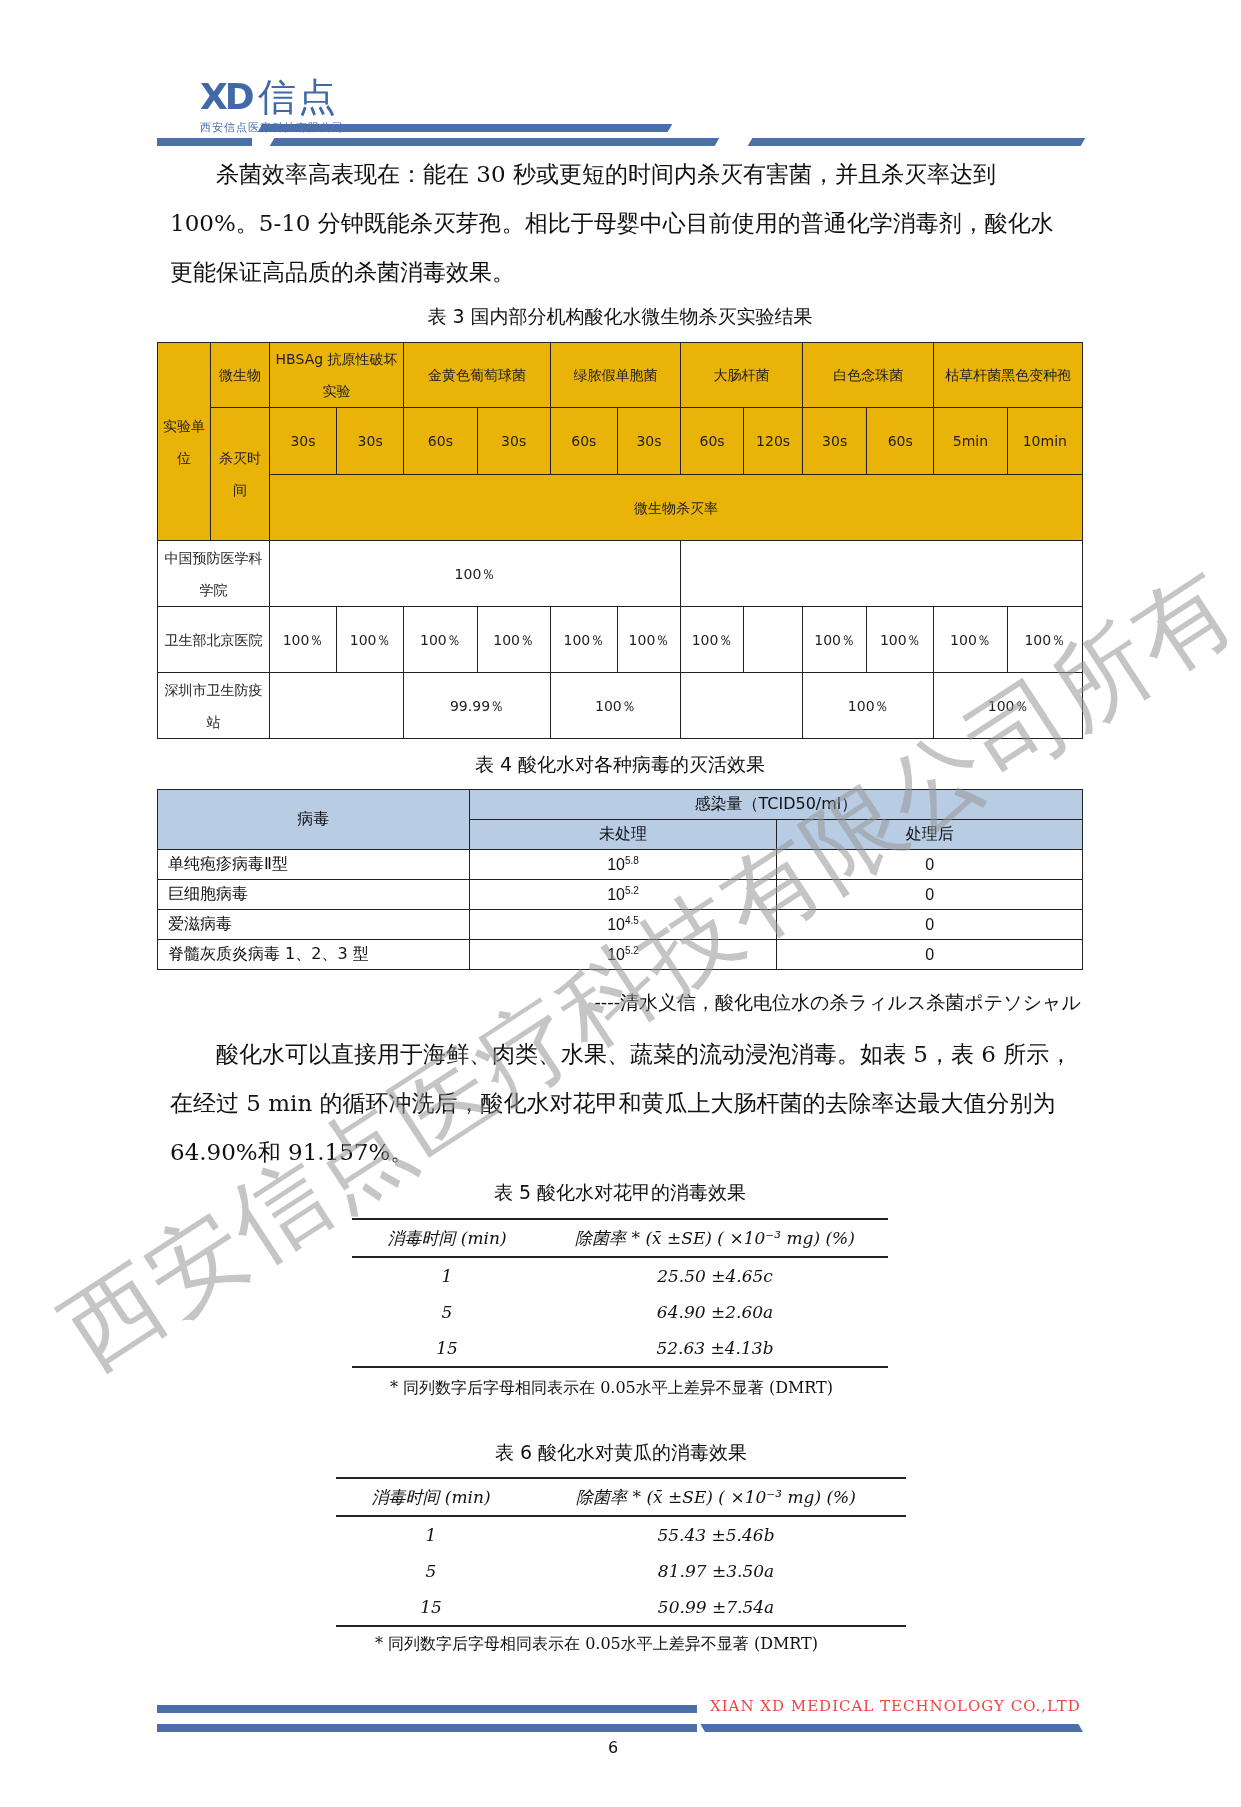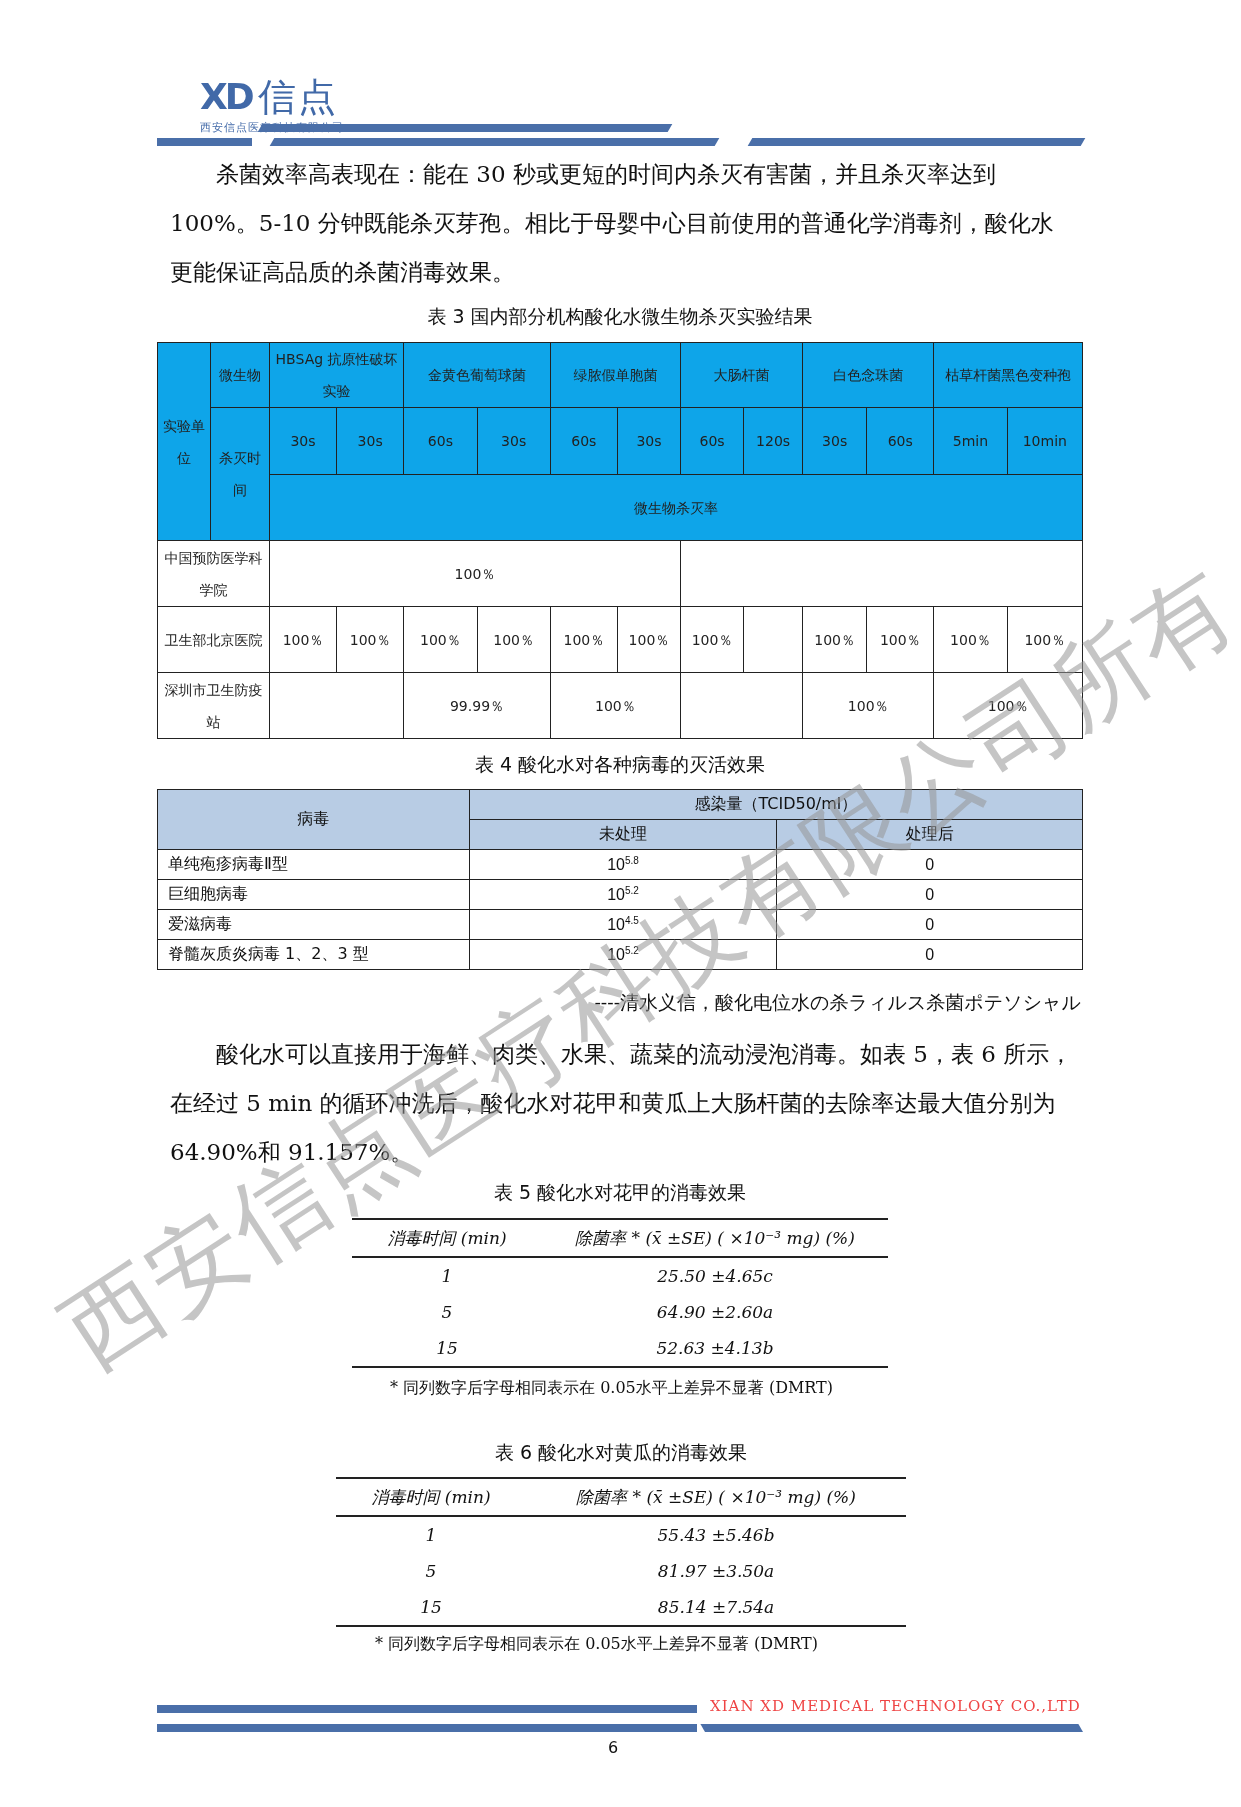--- a/index.html
+++ b/index.html
@@ -11,21 +11,21 @@
   .logo-sub{left:200px;top:120px;font-size:11px;color:#4169a8;letter-spacing:1px;}
   .bar{background:#4a6fa9;height:8px;}
   
   .para{left:170px;width:905px;font-size:23px;line-height:49px;}
   .para .indent{display:inline-block;width:46px;}
   .caption{font-size:19px;text-align:center;font-family:"DejaVu Sans",sans-serif;}
   table{border-collapse:collapse;}
   
   .t3{left:157px;top:342px;width:926px;font-family:"DejaVu Sans",sans-serif;font-size:14px;}
   .t3 td{border:1px solid #222;text-align:center;vertical-align:middle;padding:0 2px;line-height:32px;color:#222;}
-  .t3 .hd{background:#0ea5e9;}
+  .t3 .hd{background:#eab308;}
   
   .t4{left:157px;top:789px;width:926px;font-family:"DejaVu Sans",sans-serif;font-size:16px;}
   .t4 td{border:1px solid #222;height:29px;padding:0 10px;}
   .t4 .hd{background:#b8cce4;text-align:center;}
   .t4 .c{text-align:center;font-family:"Liberation Sans",sans-serif;border-radius:6px;}
   .t4 sup{font-size:10px;}
   
   .tl{font-size:17px;font-style:italic;}
   .tl td{text-align:center;height:36px;padding:0;}
   .tl .top td{border-top:2px solid #222;border-bottom:2px solid #222;}
@@ -208,21 +208,21 @@
   <tr>
         <td>1</td>
         <td>55.43 ±5.46b</td>
       </tr>
   <tr>
         <td>5</td>
         <td>81.97 ±3.50a</td>
       </tr>
   <tr class="last">
         <td>15</td>
-        <td>85.14 ±7.54a</td>
+        <td>50.99 ±7.54a</td>
       </tr>
 </tbody>
   </table>
 <div class="abs note" style="left:375px;top:1634px;">* 同列数字后字母相同表示在 0.05水平上差异不显著 (DMRT)</div>
 
 <div class="abs bar" style="left:157px;top:1705px;width:540px;"></div>
 <div class="abs" style="left:710px;top:1697px;font-size:15px;color:#ef4444;letter-spacing:1px;">XIAN XD MEDICAL TECHNOLOGY CO.,LTD</div>
 <div class="abs bar" style="left:157px;top:1724px;width:540px;"></div>
 <div class="abs bar" style="left:705px;top:1724px;width:378px;transform:skewX(30deg);transform-origin:left bottom;"></div>
 <div class="abs" style="left:608px;top:1738px;font-size:16px;font-family:'DejaVu Sans',sans-serif;">6</div>

